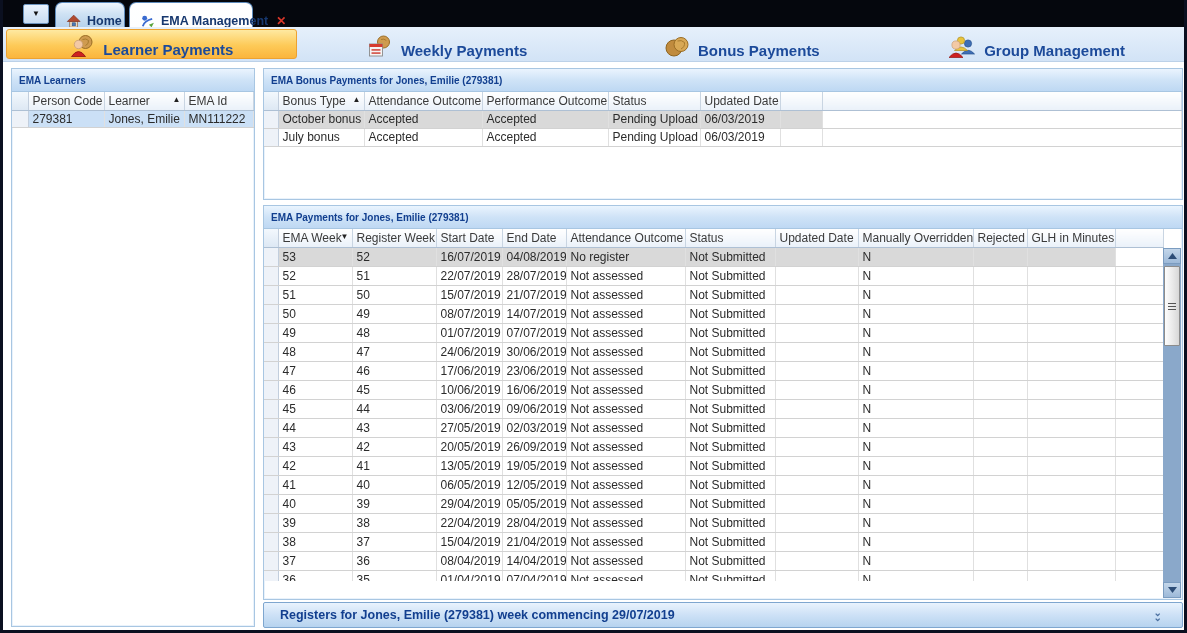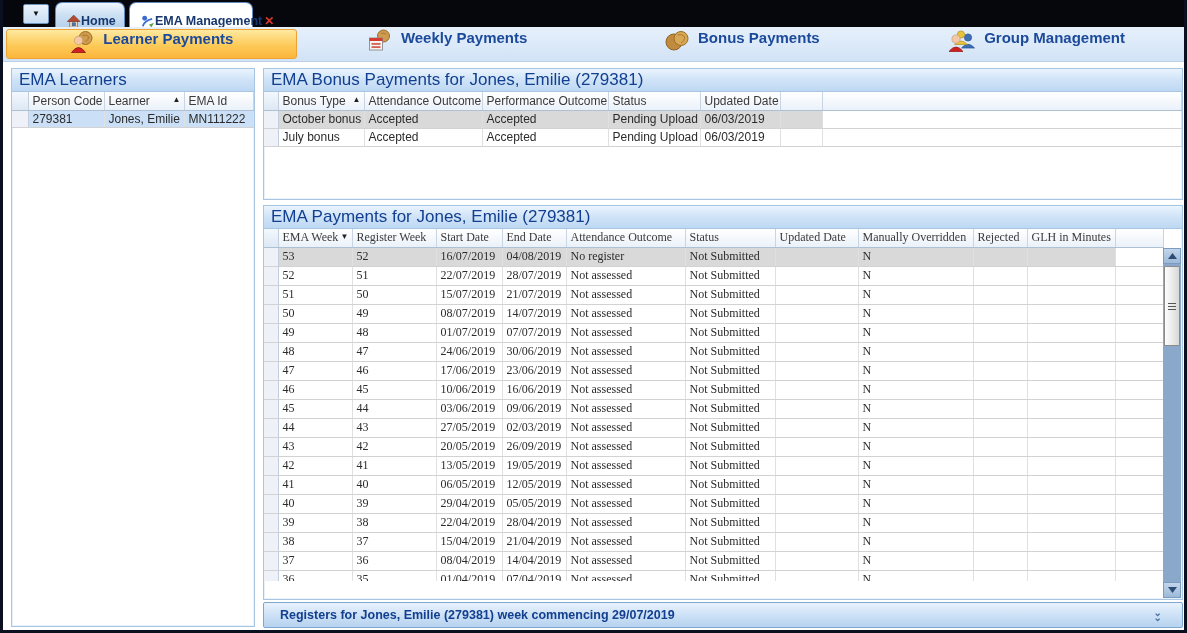--- a/index.html
+++ b/index.html
@@ -5,61 +5,61 @@
   html,body{margin:0;padding:0;background:#3a3f4a;}
   *{box-sizing:border-box;}
   body{font-family:"Liberation Sans", sans-serif;}
   .window{position:relative;width:1187px;height:633px;background:#ffffff;border:3px solid #0b1020;border-top:none;overflow:hidden;}
 
   
   .tabbar{position:absolute;top:0;left:0;right:0;height:27px;background:#05070d;}
   .tab-dropdown{position:absolute;left:20px;top:4px;width:26px;height:20px;border:1px solid #6c93bd;border-radius:2px;
     background:linear-gradient(#eaf2fc,#c9ddf2);display:flex;align-items:center;justify-content:center;cursor:pointer;}
   .dd-arrow{font-size:8px;color:#111;line-height:1;}
-  .tab{position:absolute;top:2px;height:25px;display:flex;align-items:center;padding:12px 12px 0 10px;
+  .tab{position:absolute;top:2px;height:25px;display:flex;align-items:center;gap:6px;padding:12px 12px 0 10px;
     border:1px solid #5f8cbd;border-bottom:none;border-radius:7px 7px 0 0;cursor:pointer;}
   .tab-home{left:52px;width:70px;background:linear-gradient(#f0f6fd,#cfe2f4 45%,#b7d2ec);}
   .tab-ema{left:126px;width:124px;background:linear-gradient(#ffffff,#fdfeff);}
   .tab-label{font-size:12.5px;font-weight:bold;color:#17386f;white-space:nowrap;}
   .tab-close{color:#d8372a;font-weight:bold;font-size:12px;margin-left:2px;cursor:pointer;}
   .tab-icon{display:flex;align-items:center;}
 
   
   .toolbar{position:absolute;top:27px;left:0;right:0;height:35px;background:linear-gradient(#e6f0fb,#d2e3f6);
     border-bottom:1px solid #bcd1e8;display:flex;}
-  .tbtn{flex:1 1 0;display:flex;align-items:flex-start;justify-content:center;gap:8px;margin:2px 3px;border-radius:3px;cursor:pointer;}
+  .tbtn{flex:1 1 0;display:flex;align-items:flex-end;justify-content:center;gap:8px;margin:2px 3px;border-radius:3px;cursor:pointer;}
   .tbtn-label{font-size:15px;font-weight:bold;color:#1c4a9a;white-space:nowrap;}
   .tbtn.active{background:linear-gradient(#fee9a1,#fdca58 55%,#fbb53d);border:1px solid #eda231;}
   .ticon{display:flex;align-items:center;}
 
   
   .panel{position:absolute;background:#fff;border:1px solid #a8c6e2;box-shadow:inset 0 0 0 1px #e9f2fb;}
   .panel-header{height:23px;background:linear-gradient(#eaf4fe,#cfe3f7 50%,#bed8f3);
     border-bottom:1px solid #a8c6e2;display:flex;align-items:center;padding:0 7px;}
-  .panel-title{font-size:17px;font-weight:normal;color:#123f8f;white-space:nowrap;}
+  .panel-title{font-size:10px;font-weight:bold;color:#123f8f;white-space:nowrap;}
 
   .learners-panel{left:8px;top:68px;width:244px;height:559px;}
   .bonus-panel{left:260px;top:68px;width:920px;height:132px;}
   .payments-panel{left:260px;top:205px;width:920px;height:395px;}
 
   
   table.grid{border-collapse:collapse;table-layout:fixed;width:100%;font-size:12px;color:#2b2b2b;}
   table.grid th{height:18px;padding:0 3px 0 4px;font-weight:normal;text-align:left;white-space:nowrap;overflow:hidden;
     background:linear-gradient(#ffffff,#eaf1f9);border-right:1px solid #c9d5e2;border-bottom:1px solid #aec0d4;color:#3a3a3a;position:relative;}
   table.grid th .sort{position:absolute;right:3px;top:3px;font-size:8px;color:#222;}
   table.grid td{height:19px;padding:0 3px 0 4px;white-space:nowrap;overflow:hidden;
     border-right:1px solid #e0e0e0;border-bottom:1px solid #d2d2d2;background:#fff;}
   table.grid td.indicator, table.grid th.indicator{background:#eef2f8;border-right:1px solid #c2cedd;}
   table.grid th.indicator{background:linear-gradient(#f3f8fd,#dde8f4);}
   tr.row-grey td{background:#d9d9d9;}
   tr.row-grey td.nofill{background:#ffffff;}
   tr.row-blue td{background:#cbe0f6;}
   table.bonus td{height:18px;}
   table.learners td{height:17px;}
-  .rows-clip{overflow:hidden;position:relative;font-family:Liberation Serif, serif;}
+  .rows-clip{overflow:hidden;position:relative;}
 
   
   .vscroll{position:absolute;right:1px;top:42px;bottom:1px;width:18px;background:#8aa8ca;}
   .vs-btn{position:absolute;left:0;width:18px;height:16px;background:linear-gradient(#c3d6ea,#9db9d8);
     border:1px solid #7b9cc0;display:flex;align-items:center;justify-content:center;cursor:pointer;}
   .vs-btn.up{top:0;}
   .vs-btn.down{bottom:0;}
   .vs-thumb{position:absolute;left:1px;top:18px;width:16px;height:80px;border:1px solid #8c8c8c;border-radius:1px;
     background:linear-gradient(90deg,#fdfdfd,#e9e9e9 55%,#d7d7d7);cursor:pointer;}
   .vs-thumb .grip{position:absolute;left:3px;right:3px;top:50%;height:7px;margin-top:-3px;

